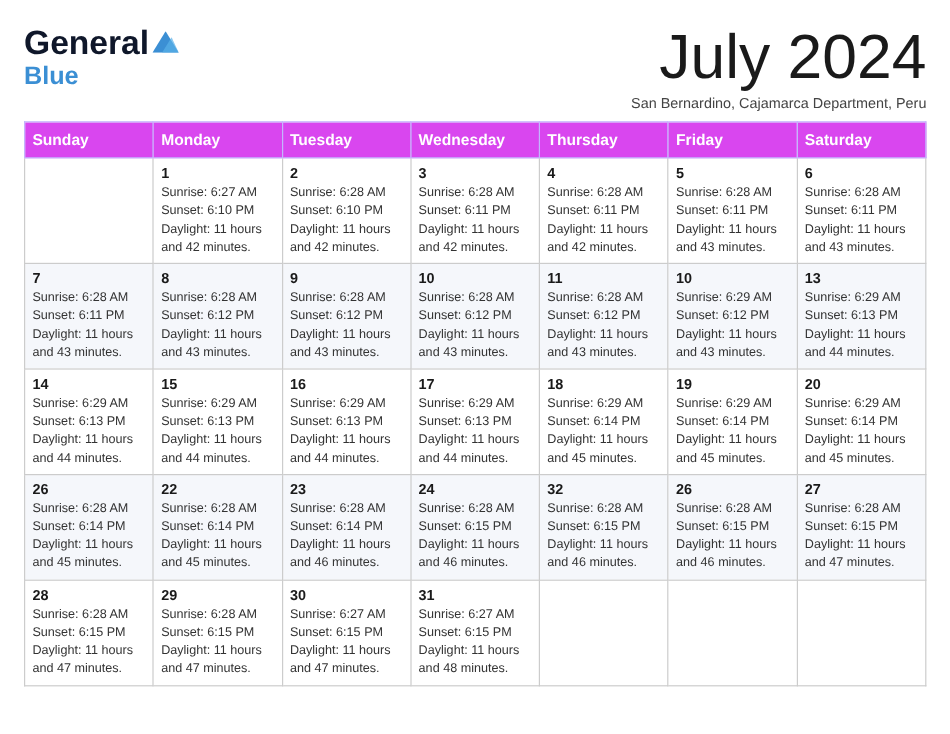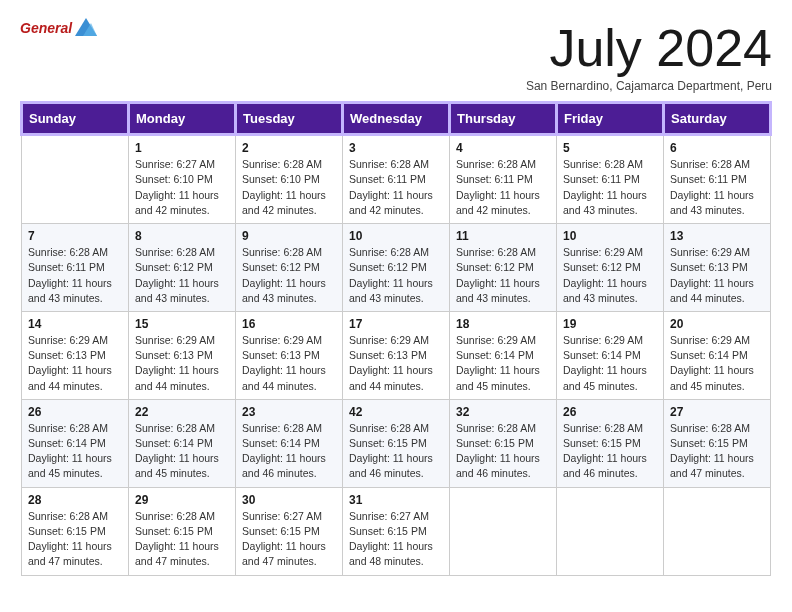--- a/index.html
+++ b/index.html
@@ -29,27 +29,27 @@
       font-size: 12px;
       color: #444;
       margin-top: 2px;
     }
     .calendar-table {
       width: 100%;
       border-collapse: collapse;
       font-size: 11px;
     }
     .calendar-table th {
-      background-color: #4c1d95;
+      background-color: #d946ef;
       color: #fff;
       padding: 7px 6px;
       text-align: left;
       font-size: 13px;
       font-weight: bold;
-      border: 3px solid #c4b5fd;
+      border: 1px solid #c4b5fd;
     }
     .calendar-table td {
       border: 1px solid #ccc;
       vertical-align: top;
       padding: 5px 6px;
       width: calc(100% / 7);
       min-height: 80px;
       height: 80px;
       background: #fff;
     }
@@ -76,25 +76,28 @@
       align-items: center;
     }
   </style>
 </head>
 <body>
 
 <div class="header-area">
   <div class="logo-wrapper">
     <div>
       <div style="display:flex;align-items:center;">
-        <span style="font-size:14px;font-weight:bold;color:#b91c1c;font-style:italic;">General</span>
+        <span style="font-size:28px;font-weight:bold;color:#0f172a;">General</span>
         <svg width="22" height="18" viewBox="0 0 22 18" style="margin-left:3px;margin-top:-2px;">
           <polygon points="0,18 11,0 22,18" fill="#3b8fd4"></polygon>
           <polygon points="8,18 16,5 22,18" fill="#5ab0e8" opacity="0.7"></polygon>
         </svg>
+      </div>
+      <div>
+        <span style="font-size:21px;font-weight:bold;color:#3b8fd4;">Blue</span>
       </div>
     </div>
   </div>
   <div class="title-section">
     <div class="main-title">July 2024</div>
     <div class="subtitle">San Bernardino, Cajamarca Department, Peru</div>
   </div>
 </div>
 
 <table class="calendar-table">
@@ -273,21 +276,21 @@
 and 45 minutes.</div>
         </td>
         <td>
           <span class="day-number">23</span>
           <div class="day-detail" style="white-space: pre-line;">Sunrise: 6:28 AM
 Sunset: 6:14 PM
 Daylight: 11 hours
 and 46 minutes.</div>
         </td>
         <td>
-          <span class="day-number">42</span>
+          <span class="day-number">24</span>
           <div class="day-detail" style="white-space: pre-line;">Sunrise: 6:28 AM
 Sunset: 6:15 PM
 Daylight: 11 hours
 and 46 minutes.</div>
         </td>
         <td>
           <span class="day-number">32</span>
           <div class="day-detail" style="white-space: pre-line;">Sunrise: 6:28 AM
 Sunset: 6:15 PM
 Daylight: 11 hours

